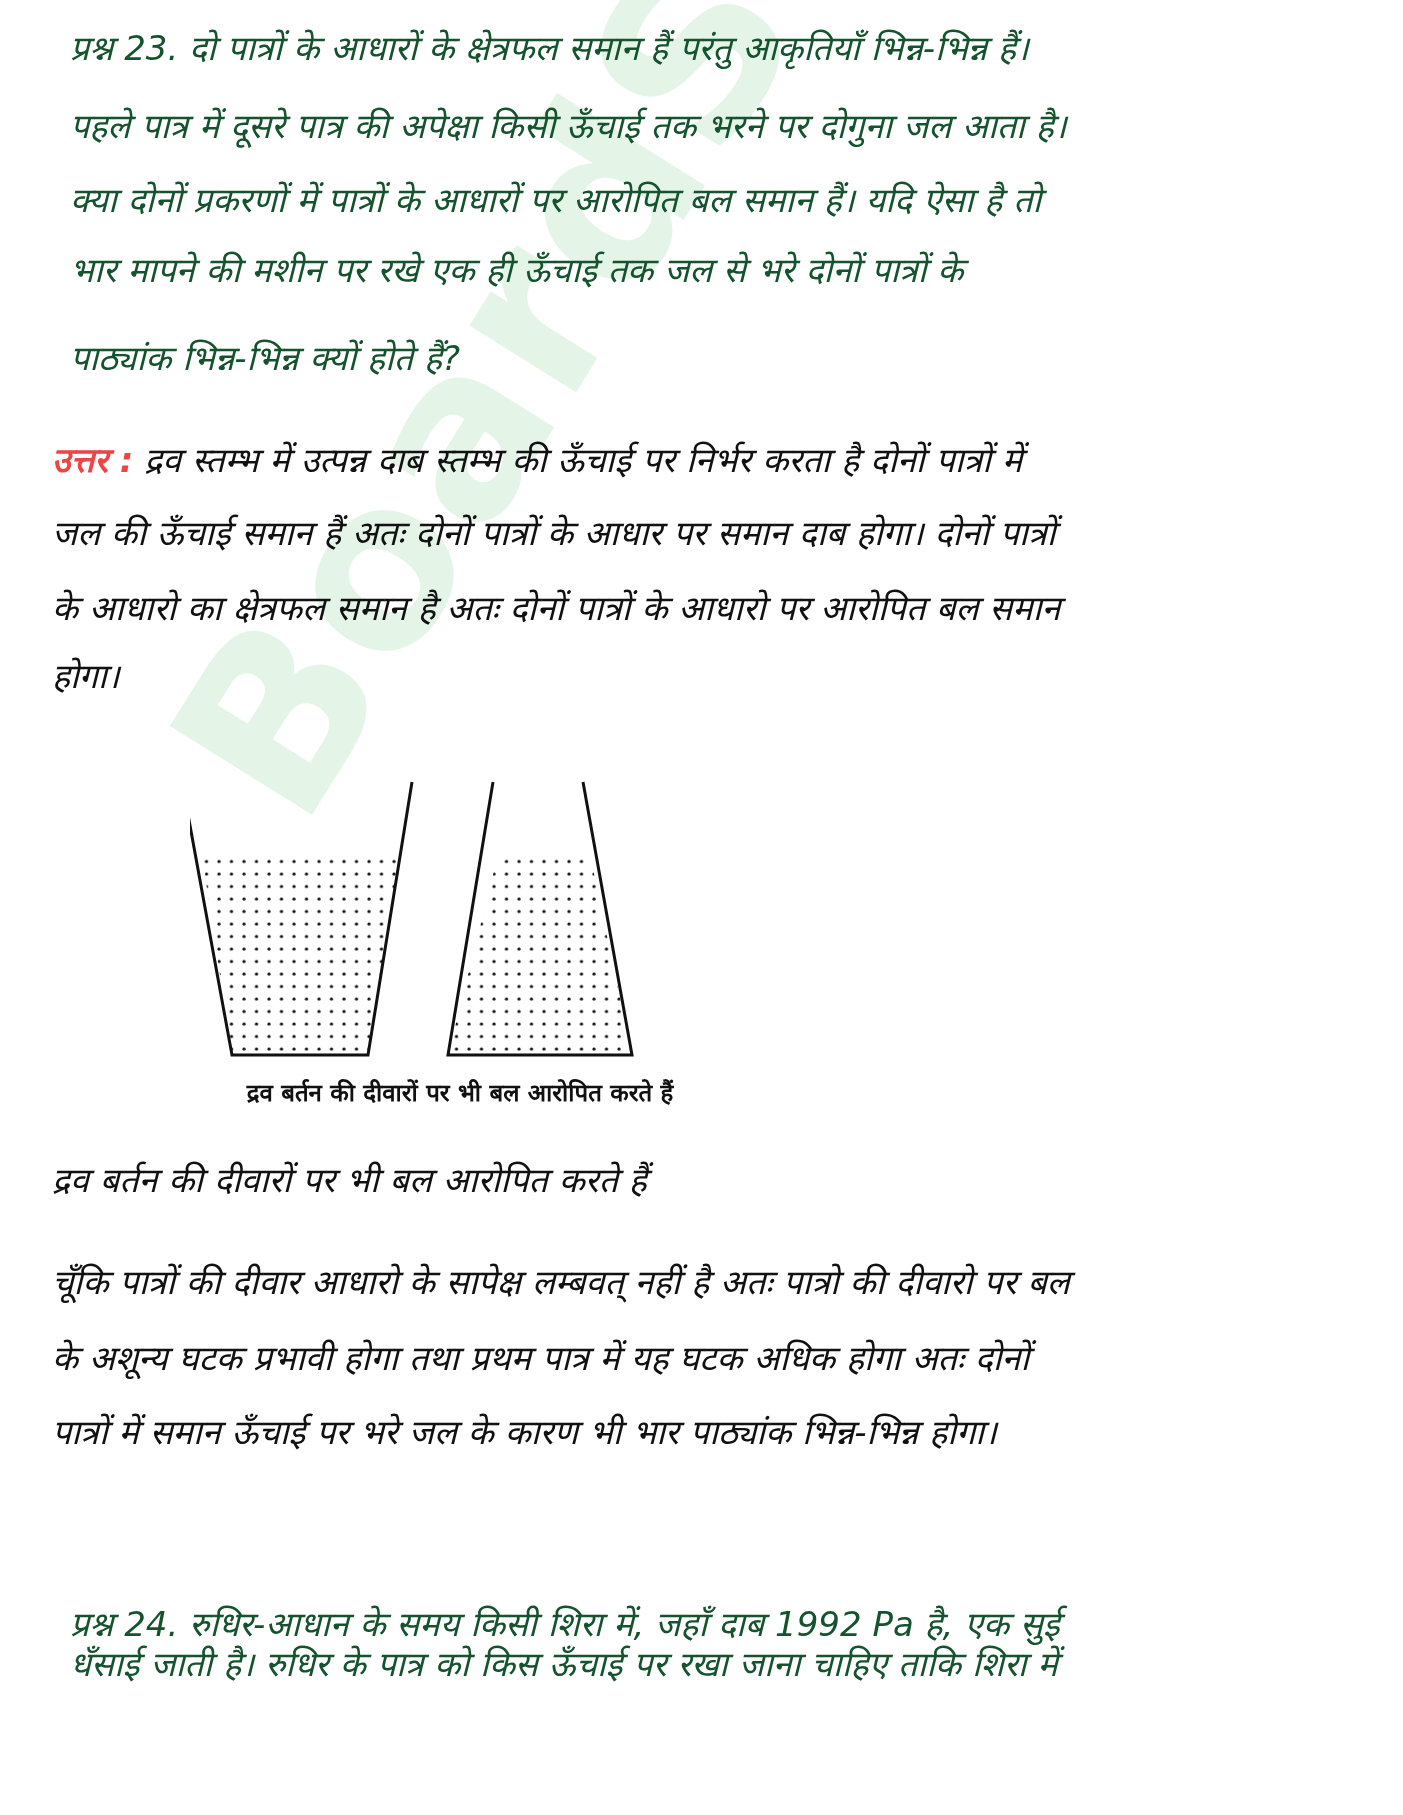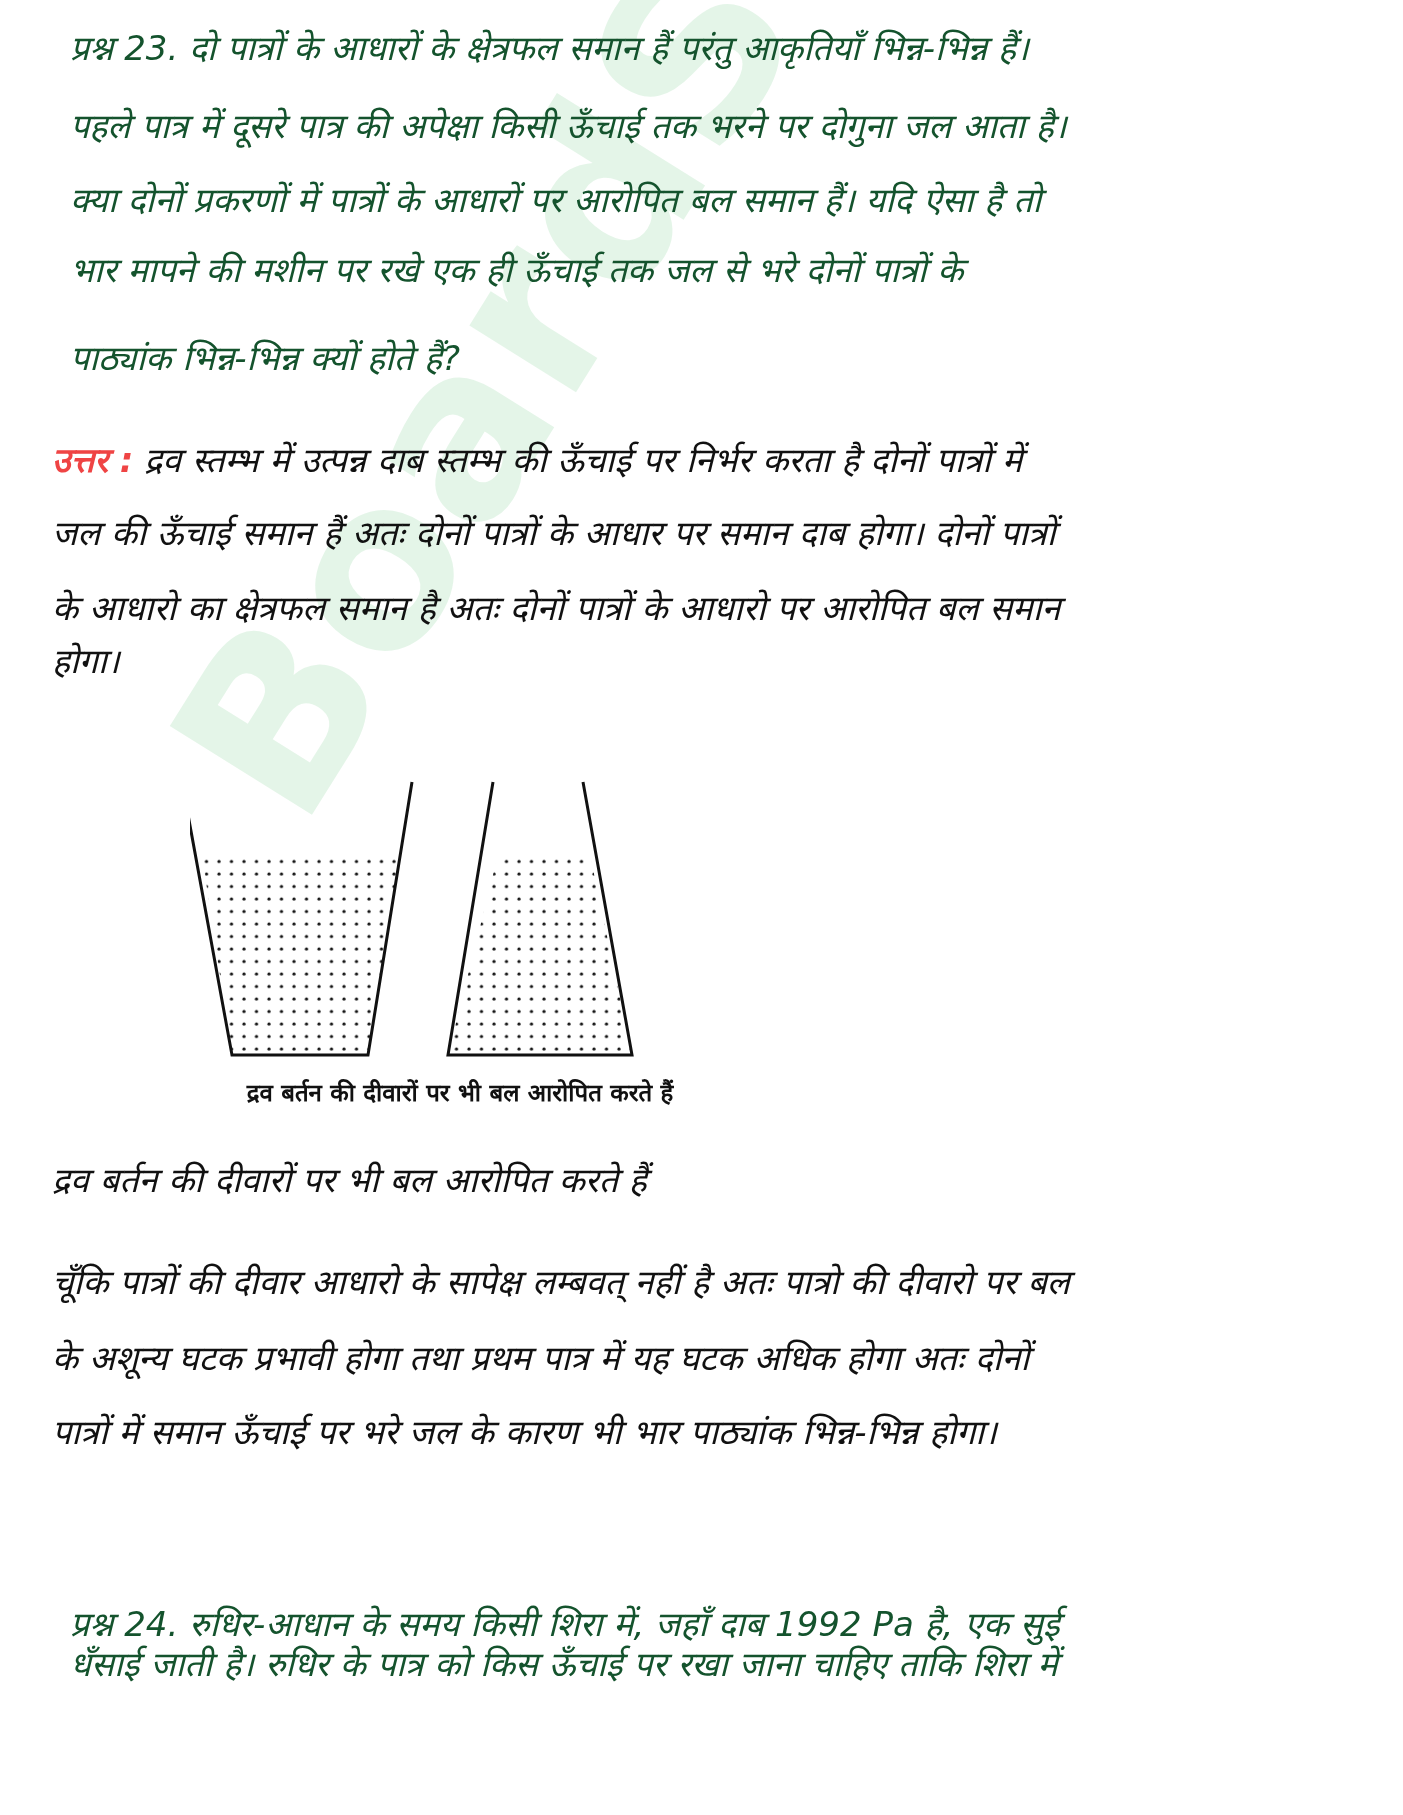--- a/index.html
+++ b/index.html
@@ -44,21 +44,21 @@
     <div class="line q" style="top:250px">भार मापने की मशीन पर रखे एक ही ऊँचाई तक जल से भरे दोनों पात्रों के</div>
     <div class="line q" style="top:338px">पाठ्यांक भिन्न-भिन्न क्यों होते हैं?</div>
   </div>
 
   <div>
     <div class="line a" style="top:440px">
       <span class="ans-label">उत्तर :</span><span> द्रव स्तम्भ में उत्पन्न दाब स्तम्भ की ऊँचाई पर निर्भर करता है दोनों पात्रों में</span>
     </div>
     <div class="line a" style="top:513px">जल की ऊँचाई समान हैं अतः दोनों पात्रों के आधार पर समान दाब होगा। दोनों पात्रों</div>
     <div class="line a" style="top:588px">के आधारो का क्षेत्रफल समान है अतः दोनों पात्रों के आधारो पर आरोपित बल समान</div>
-    <div class="line a" style="top:641px">होगा।</div>
+    <div class="line a" style="top:656px">होगा।</div>
   </div>
 
   <div class="figure">
     <svg width="560" height="300" viewBox="0 0 560 300">
       <defs>
         <pattern id="dots" x="0" y="0" width="12.5" height="12.5" patternUnits="userSpaceOnUse">
           <circle cx="4" cy="4" r="1.6" fill="#111"></circle>
         </pattern>
         <clipPath id="clipA">
             <polygon points="12,85 210,85 178,285 42,285"></polygon>

